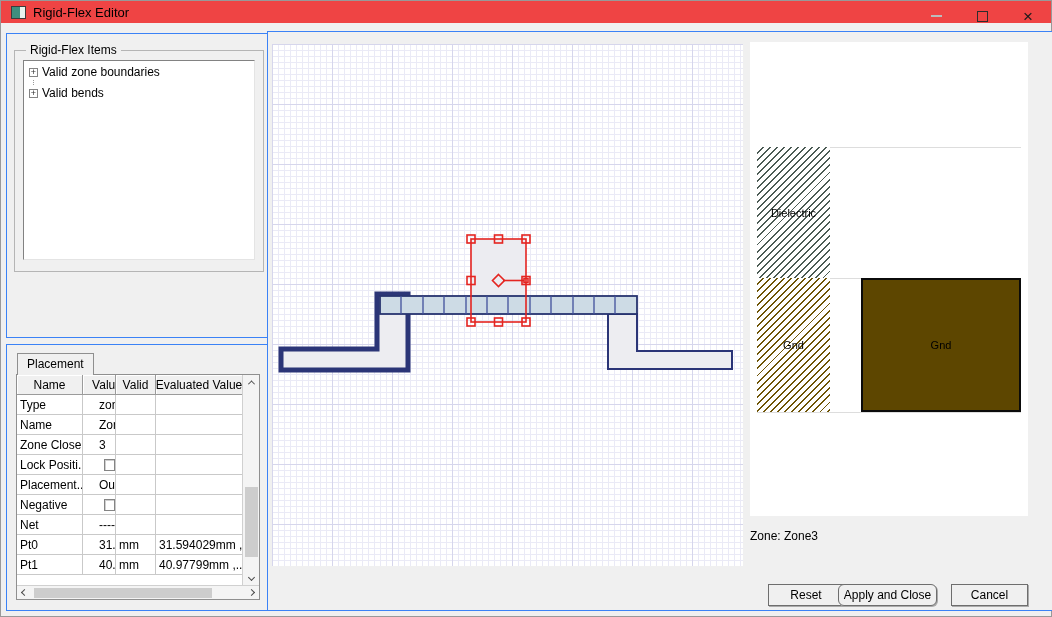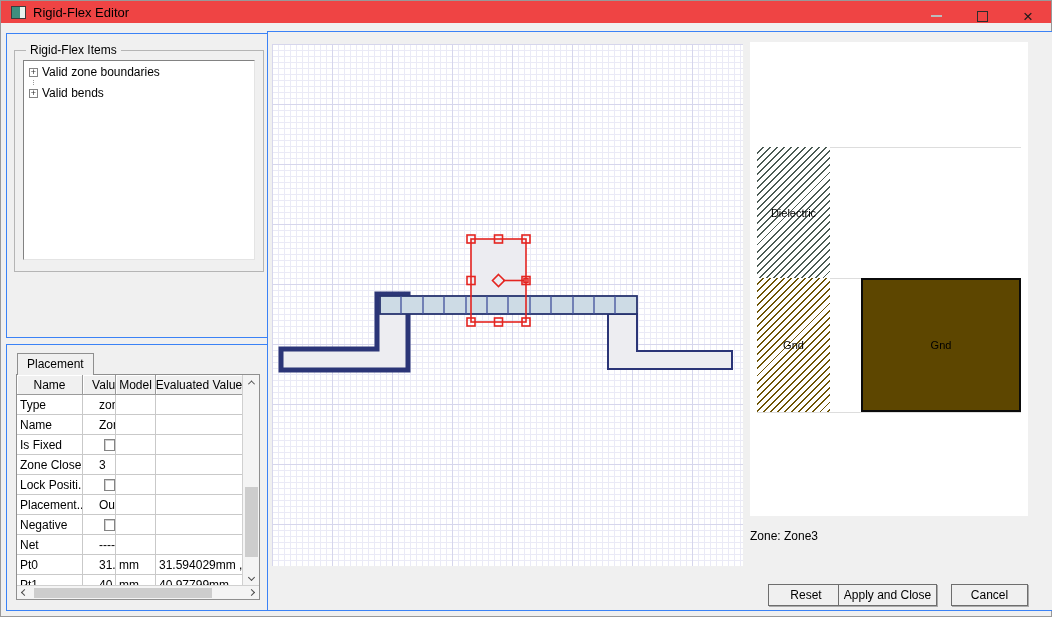--- a/index.html
+++ b/index.html
@@ -92,21 +92,21 @@
   .hatch.gnd { top:236px; height:134px;
     background:repeating-linear-gradient(135deg,#fff 0 3.6px,var(--hatchbrown) 3.6px 5px); }
   .hatch-label { background:transparent; font-size:11px; }
   .solid-gnd { position:absolute; left:111px; top:236px; width:160px; height:134px;
     background:var(--brown); border:2px solid #0b0b0b; display:flex; align-items:center; justify-content:center; font-size:11px; }
   .zone-status { position:absolute; left:482px; top:497px; }
   
   .btn { position:absolute; top:552px; height:22px; background:#f0f0f0; border:1px solid #6e6e6e;
     box-shadow:1px 1px 0 0 #ababab; display:flex; align-items:center; justify-content:center; font-size:12px; cursor:default; }
   #btn-reset { left:480px; width:76px;margin-left:20px; }
-  #btn-apply { left:570px; width:99px; }
+  #btn-apply { left:570px; width:99px;border-radius:6px; }
   #btn-cancel{ left:683px; width:77px; }
 </style>
 </head>
 <body>
 
 <div class="titlebar">
   <div class="app-icon"></div>
   <div class="title-text">Rigid-Flex Editor</div>
   <div class="win-controls">
     <div class="win-btn">
@@ -138,41 +138,33 @@
   </div>
 </div>
 
 <div id="left-bottom" class="panel">
   <div class="tab">Placement</div>
   <div class="table-wrap">
     <div class="tgrid">
       <div class="thead">
         <div class="th c-name">Name</div>
         <div class="th c-value">Value</div>
-        <div class="th c-unit">Model</div>
+        <div class="th c-unit">Valid</div>
         <div class="th c-eval">Evaluated Value</div>
       </div>
       <div id="table-body">
           <div class="trow">
             <div class="td c-name">Type</div>
             <div class="td c-value">zones</div>
             <div class="td c-unit"></div>
             <div class="td c-eval"></div>
           </div>
           <div class="trow">
             <div class="td c-name">Name</div>
             <div class="td c-value">Zone3</div>
-            <div class="td c-unit"></div>
-            <div class="td c-eval"></div>
-          </div>
-          <div class="trow">
-            <div class="td c-name">Is Fixed</div>
-            <div class="td c-value">
-              <div class="cb"></div>
-            </div>
             <div class="td c-unit"></div>
             <div class="td c-eval"></div>
           </div>
           <div class="trow">
             <div class="td c-name">Zone Close</div>
             <div class="td c-value">3</div>
             <div class="td c-unit"></div>
             <div class="td c-eval"></div>
           </div>
           <div class="trow">

